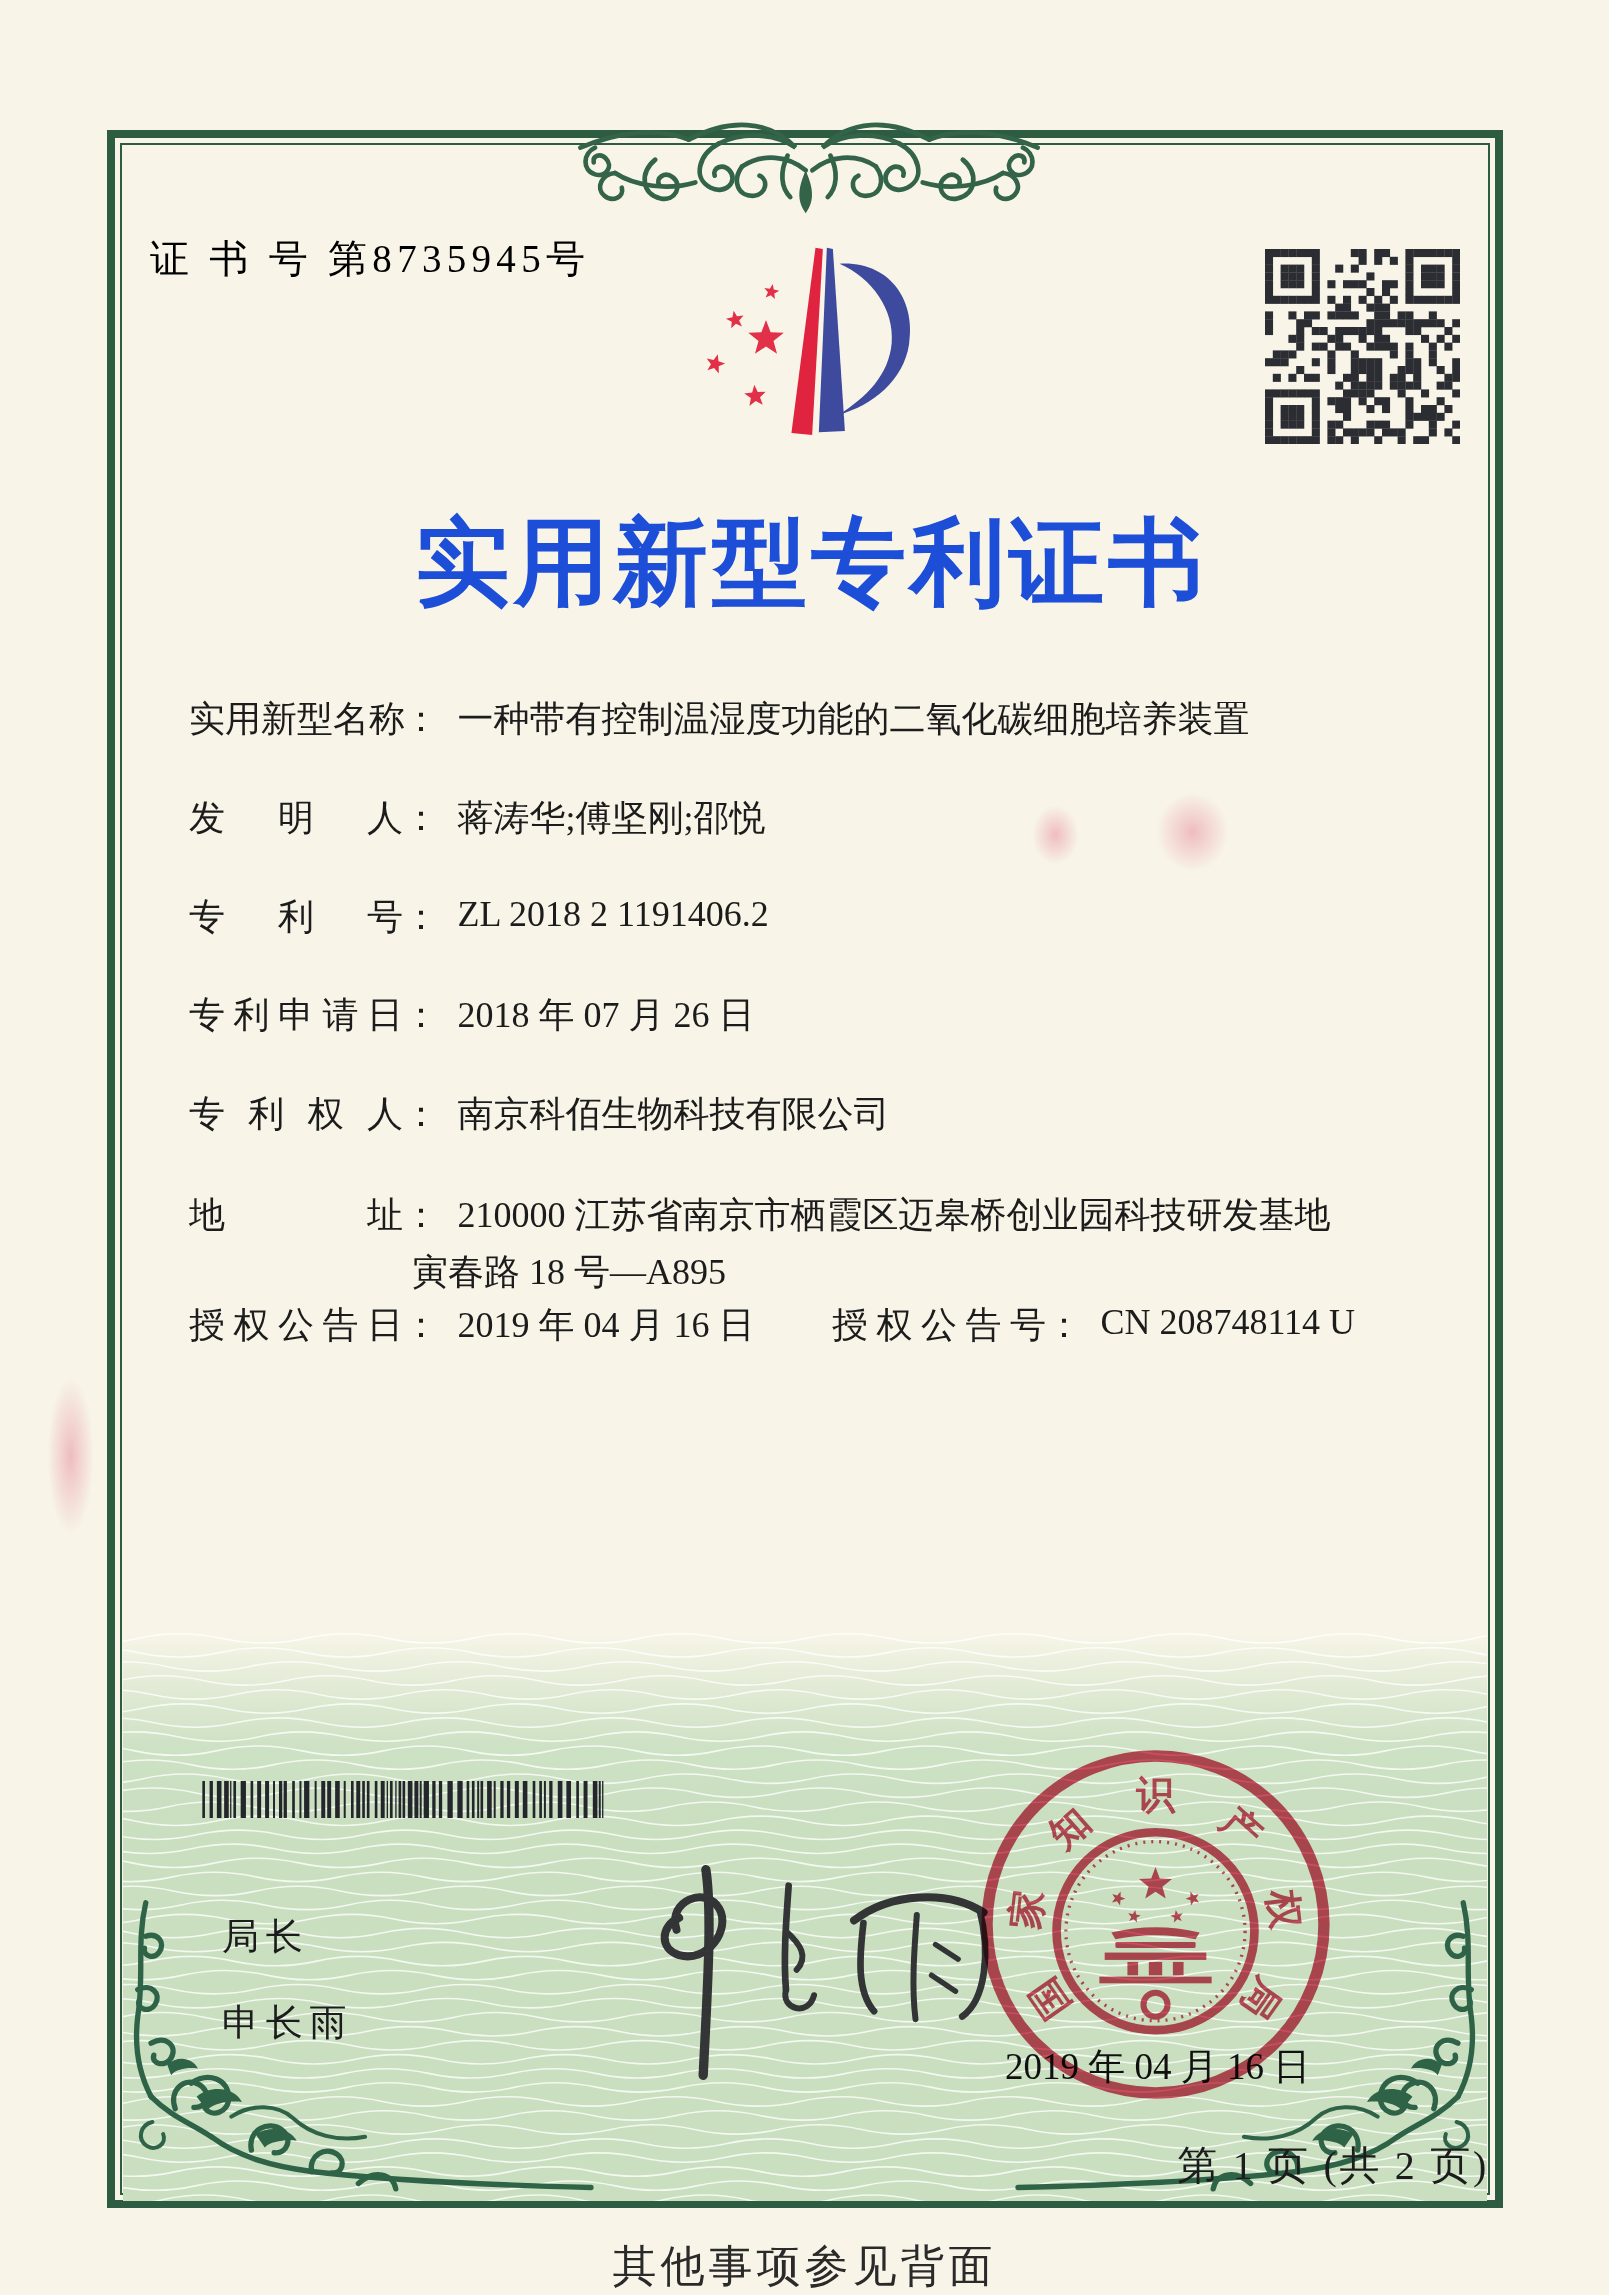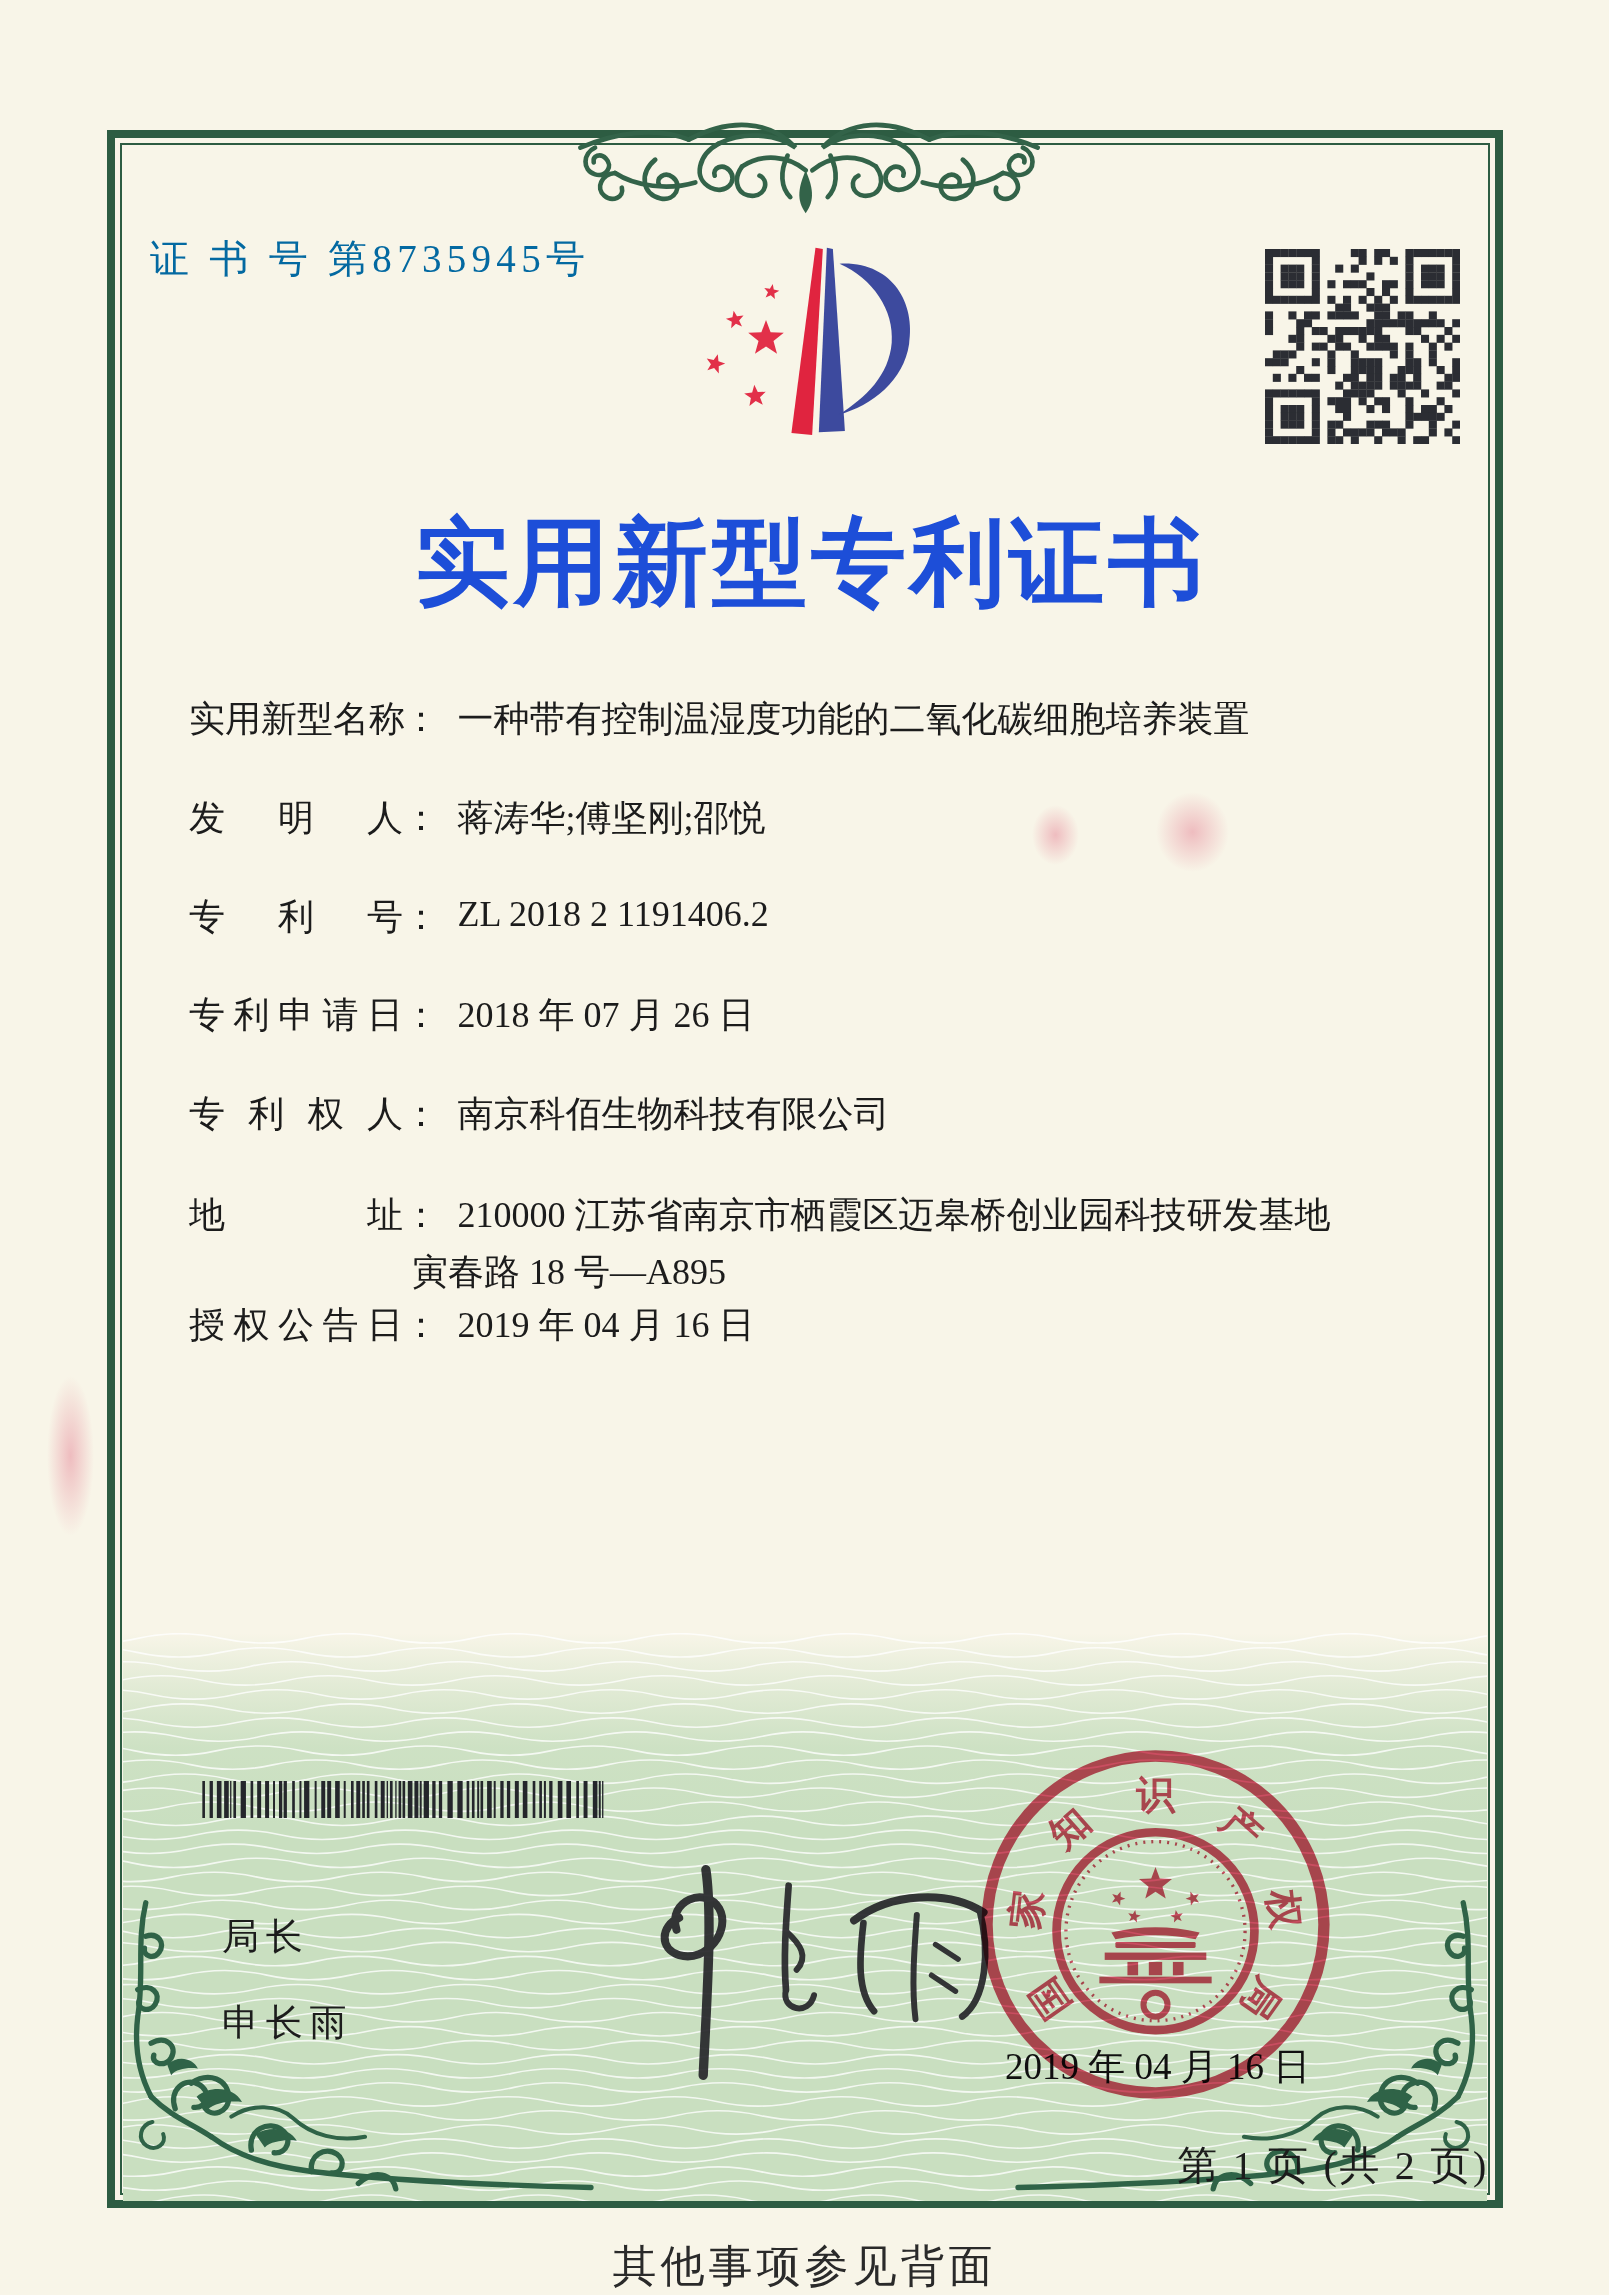--- a/index.html
+++ b/index.html
@@ -23,21 +23,21 @@
     background:linear-gradient(180deg,
       rgba(201,223,192,0) 0%,
       rgba(201,223,192,.45) 9%,
       rgba(201,223,192,.9) 20%,
       #c9dfc0 34%,#c9dfc0 100%);
   }
   .wave-zone svg{position:absolute;inset:0;}
   
   .cert-no{
     position:absolute;left:150px;top:232px;font-size:39px;letter-spacing:5.3px;
-    color:#0369a1;z-index:3;white-space:nowrap;
+    color:#000000;z-index:3;white-space:nowrap;
   }
   .logo{position:absolute;left:691px;top:237px;width:261px;height:224px;z-index:3;}
   .qr{position:absolute;left:1265px;top:249px;width:195px;height:195px;z-index:3;}
   .doc-title{
     position:absolute;left:0;right:0;top:500px;text-align:center;
     font-size:95px;font-weight:bold;letter-spacing:4px;color:#1d4ed8;z-index:3;
     white-space:nowrap;
     margin-left:13px;
   }
   
@@ -538,20 +538,24 @@
     <span class="val">南京科佰生物科技有限公司</span>
   </div>
   <div class="row" style="top:1191px">
     <span class="lbl">地址</span><span class="colon">：</span>
     <span class="val">210000 江苏省南京市栖霞区迈皋桥创业园科技研发基地</span>
     <div class="val2">寅春路 18 号—A895</div>
   </div>
   <div class="row" style="top:1301px">
     <span class="lbl">授权公告日</span><span class="colon">：</span>
     <span class="val">2019 年 04 月 16 日</span>
+    <span class="g2">
+      <span class="lbl">授权公告号</span><span class="colon">：</span>
+      <span class="val">CN 208748114 U</span>
+    </span>
   </div>
 </div>
 
 <div class="body-text">
 </div>
 
 <svg class="barcode" viewBox="0 0 615 56">
   <g id="barcode-bars" fill="#24262b">
       <rect x="0" y="0" width="4" height="56"></rect>
       <rect x="11" y="0" width="5" height="56"></rect>

